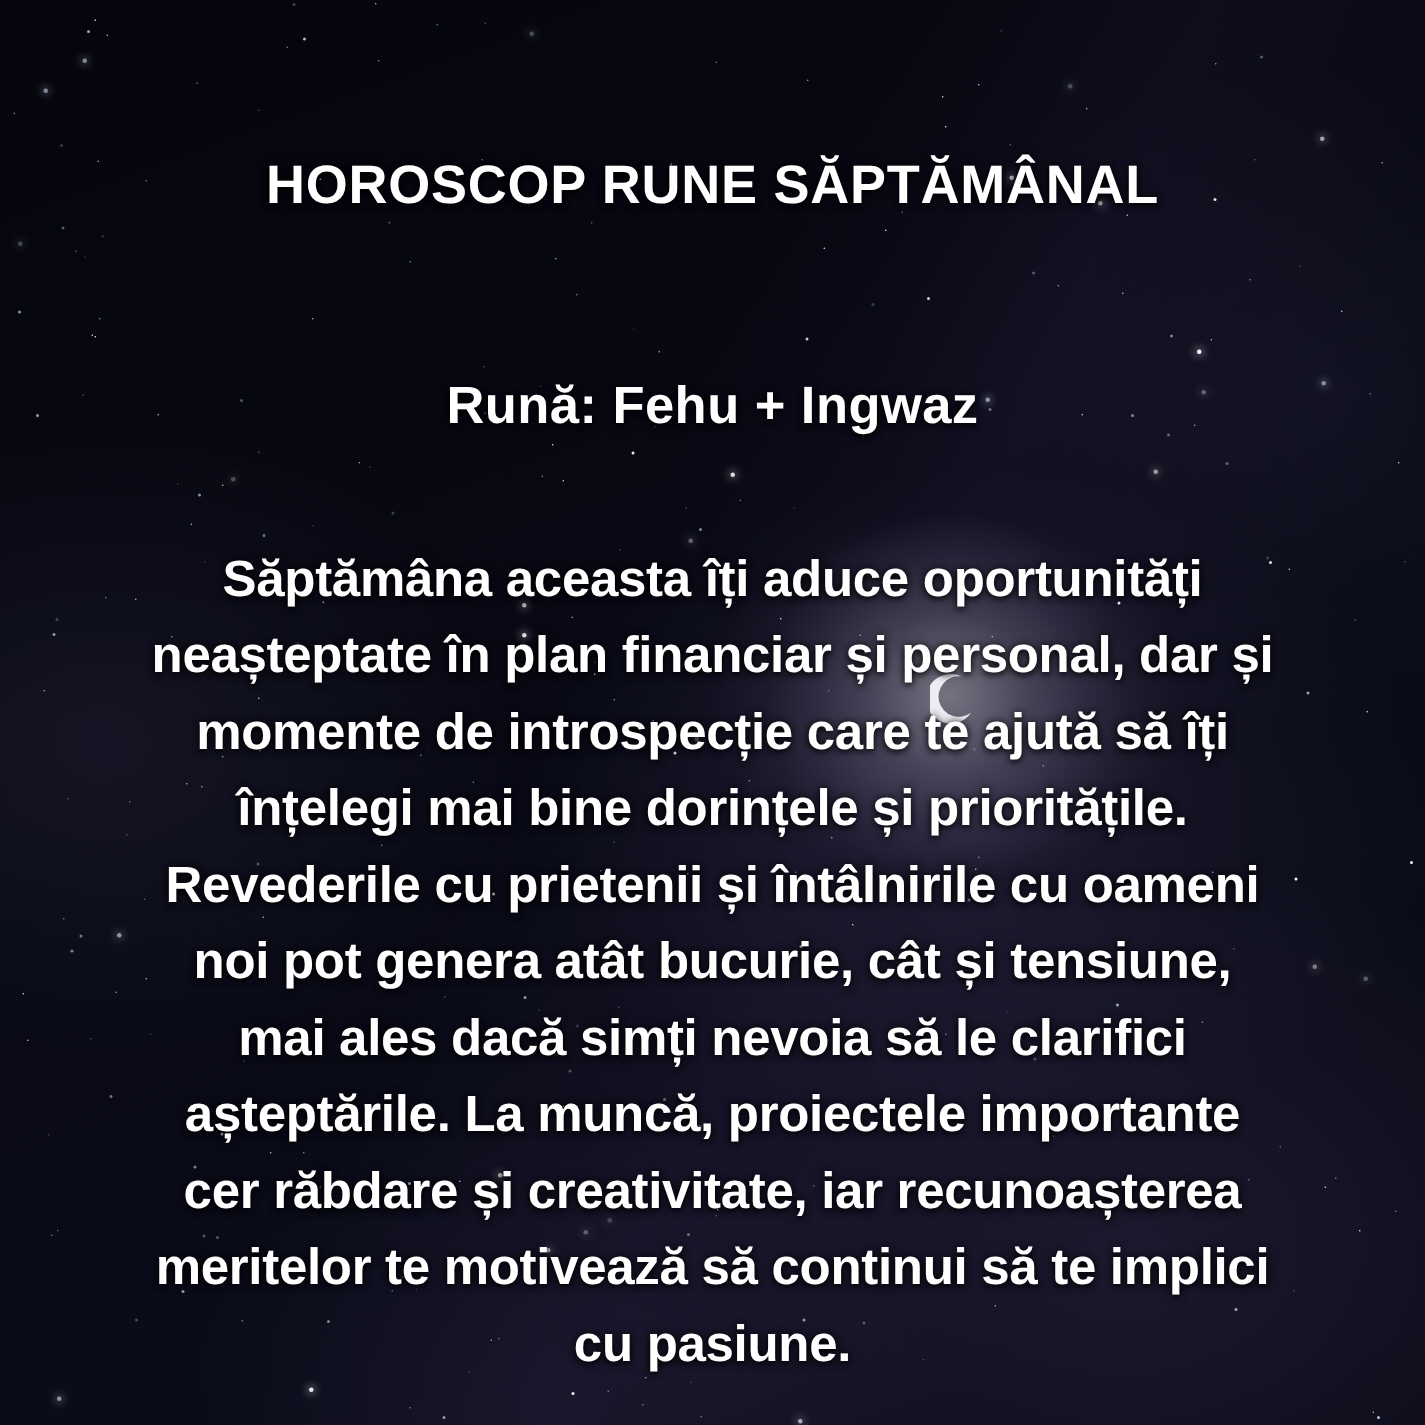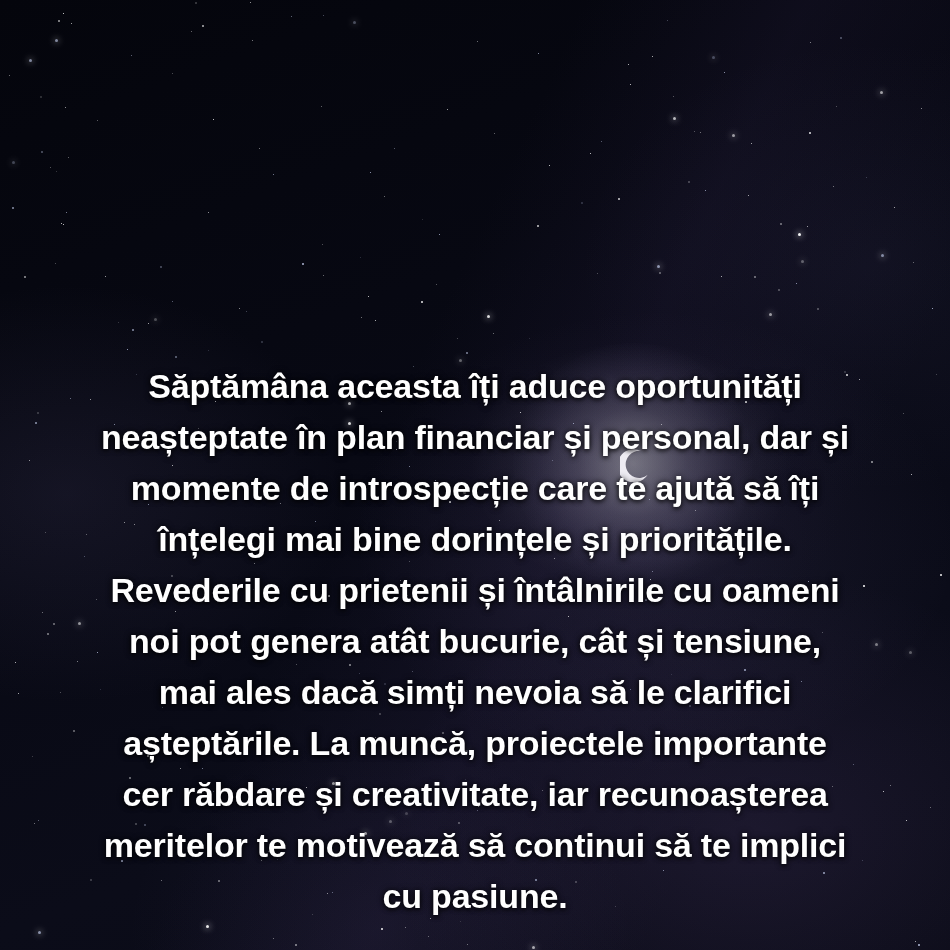--- a/index.html
+++ b/index.html
@@ -408,22 +408,24 @@
   <div class="moon-glow"></div>
 
   <div class="moon">
     <svg width="34" height="34" viewBox="0 0 34 34" aria-hidden="true">
       <path d="M 21 3 A 13.5 13.5 0 1 0 27.5 27 A 16.5 16.5 0 1 1 21 3 Z" fill="#f5f3fa" opacity="0.95"></path>
     </svg>
   </div>
 
   <div class="text-layer">
     <div class="heading">
+      <div>HOROSCOP RUNE SĂPTĂMÂNAL</div>
     </div>
 
+    <div class="subtitle">Rună: Fehu + Ingwaz</div>
 
     <div class="body-text">Săptămâna aceasta îți aduce oportunități
 neașteptate în plan financiar și personal, dar și
 momente de introspecție care te ajută să îți
 înțelegi mai bine dorințele și prioritățile.
 Revederile cu prietenii și întâlnirile cu oameni
 noi pot genera atât bucurie, cât și tensiune,
 mai ales dacă simți nevoia să le clarifici
 așteptările. La muncă, proiectele importante
 cer răbdare și creativitate, iar recunoașterea

